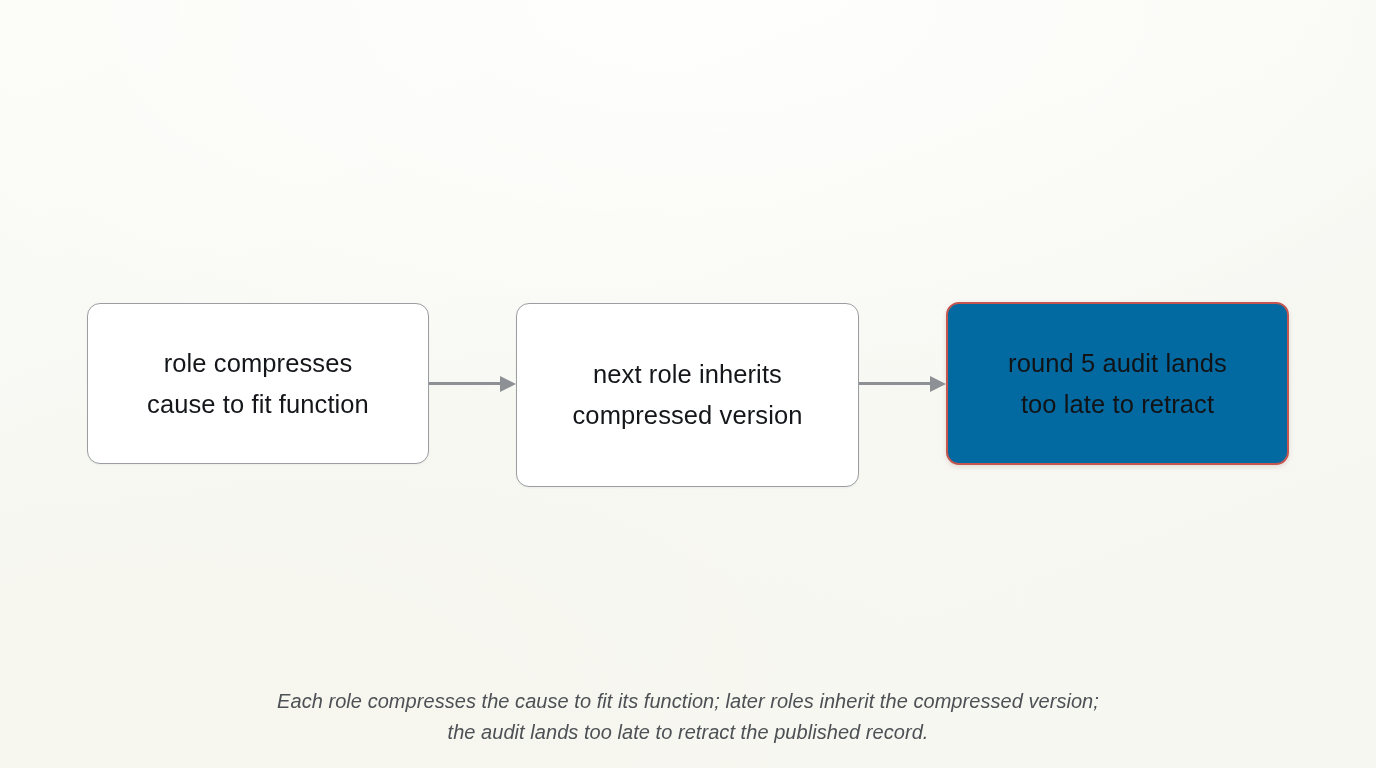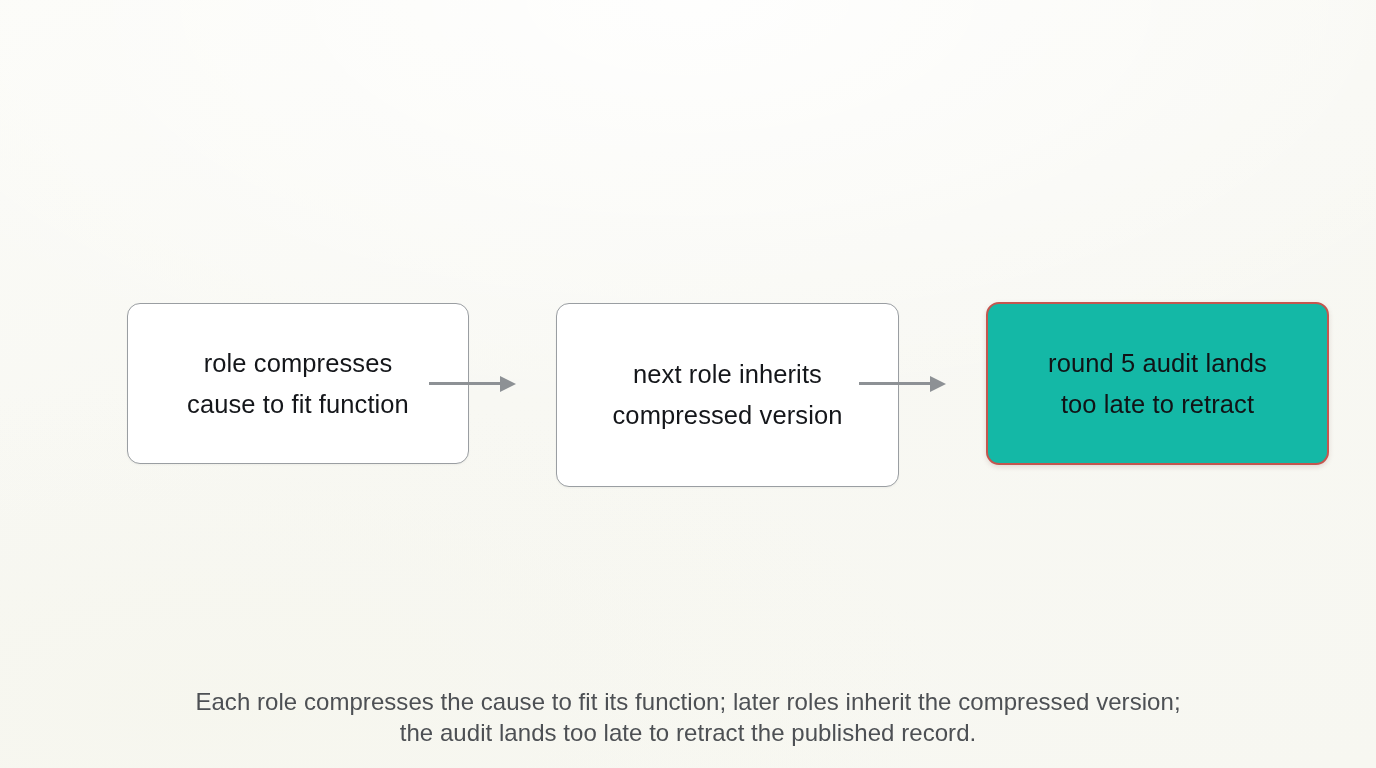--- a/index.html
+++ b/index.html
@@ -33,38 +33,37 @@
 
   
   .node {
     position: absolute;
     box-sizing: border-box;
     display: flex;
     align-items: center;
     justify-content: center;
     border-radius: 13px;
     text-align: center;
-    margin-left: 40px;
   }
   .node-label {
     font-size: 25.5px;
     line-height: 41px;
     color: #14161a;
     letter-spacing: 0.1px;
     white-space: pre-line;
     padding: 0 14px;
   }
 
   .node--plain {
     background: #ffffff;
     border: 1.6px solid #9a9ea2;
     box-shadow: 0 1px 2px rgba(60,60,60,0.05);
   }
   .node--alert {
-    background: #14b8a6;
+    background: #0369a1;
     border: 2px solid #c4564f;
     box-shadow: 0 2px 5px rgba(120,70,65,0.17);
   }
   .node--alert .node-label {
     color: #111316;
   }
 
   #node-0 { left: 87px;  top: 303px; width: 342px; height: 161px; }
   #node-1 { left: 516px; top: 303px; width: 343px; height: 184px; }
   #node-2 { left: 946px; top: 302px; width: 343px; height: 163px; }
@@ -97,22 +96,23 @@
   #connector-1 { left: 859px; width: 87px; }
   #connector-1 .shaft { width: 72px; }
 
   
   #caption {
     position: absolute;
     left: 0;
     right: 0;
     top: 686px;
     text-align: center;
-    font-size: 24px;
+    font-size: 20px;
     line-height: 31px;
+    font-style: italic;
     color: #4d5054;
     white-space: pre-line;
     letter-spacing: 0.05px;
   }
 </style>
 </head>
 <body>
 
 <div id="page-bg"></div>
 

